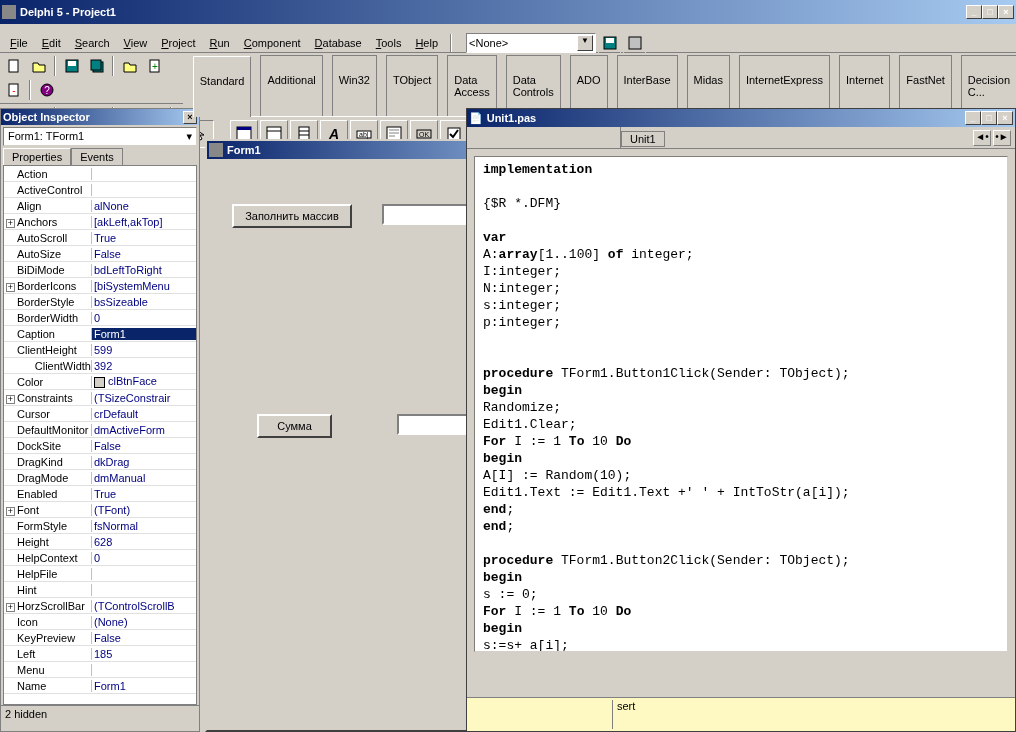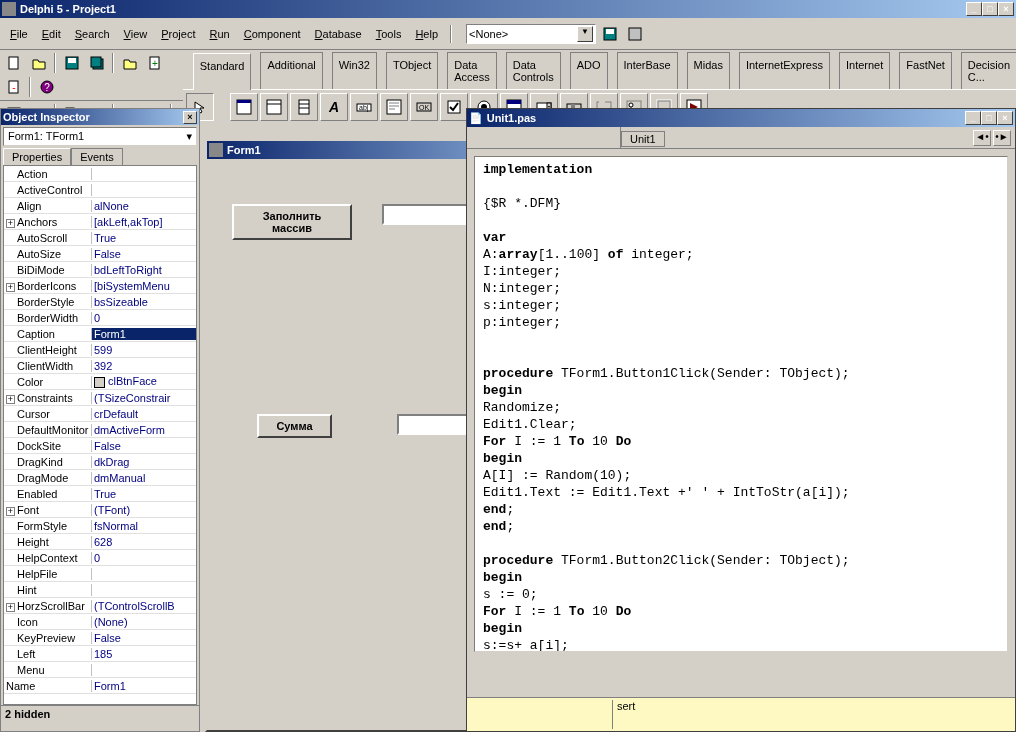--- a/index.html
+++ b/index.html
@@ -1,54 +1,54 @@
 <!DOCTYPE html>
 <html><head>
 <meta charset="utf-8">
 <style>
 * { box-sizing: border-box; margin: 0; padding: 0; }
 body { font-family: "MS Sans Serif", Tahoma, sans-serif; font-size: 11px; background: #d4d0c8; width: 1016px; height: 732px; overflow: hidden; position: relative; }
-.titlebar { background: linear-gradient(to right, #0a246a, #a6caf0); height: 18px; display: flex; align-items: center; padding: 0 2px; color: white; font-weight: bold; }
+.titlebar { background: linear-gradient(to right, #0a246a, #a6caf0); height: 24px; display: flex; align-items: center; padding: 0 2px; color: white; font-weight: bold; }
 .titlebar-icon { width: 14px; height: 14px; margin-right: 4px; background: #888; display: inline-block; }
 .titlebar-text { flex: 1; }
 .winbtns { display: flex; gap: 0; }
 .winbtn { width: 16px; height: 14px; background: #d4d0c8; border: 1px solid; border-color: #fff #404040 #404040 #fff; font-family: Marlett, sans-serif; font-size: 9px; text-align: center; line-height: 12px; cursor: pointer; font-weight: bold; }
-.menubar { background: #d4d0c8; height: 32px; display: flex; align-items: center; padding: 0 4px; gap: 2px; border-bottom: 1px solid #808080; }
+.menubar { background: #d4d0c8; height: 20px; display: flex; align-items: center; padding: 0 4px; gap: 2px; border-bottom: 1px solid #808080; margin-top: 9px; }
 .menuitem { padding: 2px 6px; cursor: pointer; }
 .menuitem u { text-decoration: underline; }
 .combo { background: white; border: 1px solid; border-color: #808080 #fff #fff #808080; height: 20px; width: 130px; display: flex; align-items: center; padding: 0 2px; margin-left: 8px; }
 .combo-btn { width: 16px; height: 16px; background:#d4d0c8; border: 1px solid; border-color:#fff #404040 #404040 #fff; text-align:center; font-size:8px; }
 .toolbar { background: #d4d0c8; display: flex; align-items: center; padding: 2px; gap: 2px; border-bottom: 1px solid #808080; flex-wrap: wrap; }
 .tbtn { width: 23px; height: 22px; border: 1px solid #d4d0c8; display: flex; align-items: center; justify-content: center; cursor: pointer; }
 .sep { width: 2px; height: 20px; border-left: 1px solid #808080; border-right: 1px solid #fff; margin: 0 2px; }
 .palette-tabs { display: flex; background: #d4d0c8; padding-top: 2px; font-size: 11px; }
-.ptab { padding: 6px 6px; border: 1px solid #808080; border-bottom: none; background: #d4d0c8; cursor: pointer; margin-right: -1px; position: relative; margin-left: 10px; }
+.ptab { padding: 18px 6px; border: 1px solid #808080; border-bottom: none; background: #d4d0c8; cursor: pointer; margin-right: -1px; position: relative; margin-left: 10px; }
 .ptab.active { background: #d4d0c8; border-color: #fff #808080 #d4d0c8 #fff; z-index: 2; top: 1px; }
 .palette-comps { background: #d4d0c8; border-top: 1px solid #fff; padding: 3px; display: flex; gap: 2px; }
 .pcomp { width: 28px; height: 28px; border: 1px solid; border-color: #fff #808080 #808080 #fff; display:flex; align-items:center; justify-content:center; cursor:pointer; }
 
 .obj-inspector { position: absolute; top: 108px; left: 0; width: 200px; height: 624px; background: #d4d0c8; border: 1px solid #808080; }
 .oi-title { background: linear-gradient(to right, #0a246a, #a6caf0); color: white; height: 16px; display: flex; align-items: center; padding: 0 2px; font-weight: bold; }
 .oi-title-x { background:#d4d0c8; border: 1px solid; border-color:#fff #404040 #404040 #fff; width:14px;height:13px; font-size:9px; text-align:center; font-weight:bold; color:black; }
 .oi-combo { margin: 2px; background: white; border: 1px inset #d4d0c8; padding: 2px 4px; font-size: 11px; display:flex; }
 .oi-tabs { display: flex; margin: 2px 2px 0 2px; }
 .oi-tab { padding: 2px 8px; border: 1px solid #808080; border-bottom: none; background:#d4d0c8; cursor:pointer; font-size:11px; }
 .oi-tab.active { border-color: #fff #808080 #d4d0c8 #fff; text-align: right; }
 .oi-grid { background: white; border: 1px solid #808080; margin: 0 2px; height: 540px; overflow-y: auto; overflow-x:hidden; font-size: 11px; }
 .oi-row { display: flex; border-bottom: 1px solid #e0e0e0; height: 16px; align-items:center; }
 .oi-row:nth-child(even){ }
 .oi-prop { width: 88px; padding-left: 2px; border-right: 1px solid #c0c0c0; color: #000; white-space: nowrap; overflow: hidden; }
 .oi-val { flex: 1; padding-left: 2px; color: #000080; white-space:nowrap; overflow:hidden; }
 .oi-val.selected { background: #0a246a; color: white; }
 .oi-tree { display:inline-block; width:9px; height:9px; border:1px solid #808080; text-align:center; line-height:7px; font-size:9px; margin-right:2px; background:white; }
-.oi-status { padding: 2px 4px; border-top:1px solid #808080; background:#d4d0c8;font-weight:bold; }
+.oi-status { padding: 2px 4px; border-top:1px solid #808080; background:#d4d0c8; }
 
 .form-designer { position: absolute; top: 139px; left: 205px; width: 412px; height: 593px; background: #d4d0c8; border: 2px solid; border-color: #d4d0c8 #404040 #404040 #d4d0c8; box-shadow: inset 1px 1px 0 #fff, inset -1px -1px 0 #808080; }
 .form-title { background: linear-gradient(to right, #0a246a, #a6caf0); height: 18px; display:flex; align-items:center; padding: 0 2px; color:white; font-weight:bold; }
-.form-canvas { position: relative; height: calc(100% - 18px); background: #d4d0c8; background-image: radial-gradient(circle, #808080 0.5px, transparent 0.5px); background-size: 8px 8px; overflow:auto;font-weight:bold; }
+.form-canvas { position: relative; height: calc(100% - 18px); background: #d4d0c8; background-image: radial-gradient(circle, #808080 0.5px, transparent 0.5px); background-size: 8px 8px; overflow:auto; }
 .btn-raised { position: absolute; background: #d4d0c8; border: 2px solid; border-color: #fff #404040 #404040 #fff; padding: 4px 10px; cursor: pointer; text-align:center; font-size:11px; }
 .edit-sunken { position: absolute; background: white; border: 2px solid; border-color: #808080 #fff #fff #808080; height: 21px; }
 
 .code-window { position: absolute; top: 108px; left: 466px; width: 550px; height: 624px; background: #d4d0c8; border: 1px solid #404040; }
 .code-title { background: linear-gradient(to right, #0a246a, #a6caf0); height: 18px; display:flex; align-items:center; padding:0 2px; color:white; font-weight:bold; }
 .code-body { height: calc(100% - 18px); display:flex; flex-direction:column; }
 .code-toolbar { height: 22px; background:#d4d0c8; border-bottom:1px solid #808080; display:flex; align-items:center; padding:0 4px; }
 .code-tab { padding: 1px 8px; border:1px solid #808080; background:#d4d0c8; font-size:11px; position:relative; top:1px; }
 .code-nav { margin-left:auto; display:flex; gap:2px; }
 .code-navbtn { width:18px; height:16px; border:1px solid; border-color:#fff #808080 #808080 #fff; background:#d4d0c8; text-align:center; font-size:10px; cursor:pointer; }
@@ -394,21 +394,21 @@
       </div>
       <div class="oi-row">
         <div class="oi-prop" style="padding-left: 13px;">Caption</div>
         <div class="oi-val selected">Form1</div>
       </div>
       <div class="oi-row">
         <div class="oi-prop" style="padding-left: 13px;">ClientHeight</div>
         <div class="oi-val">599</div>
       </div>
       <div class="oi-row">
-        <div class="oi-prop" style="padding-left: 13px;">ClientWidth</div>
+        <div class="oi-prop" style="padding-left: 1px; text-align: right;">ClientWidth</div>
         <div class="oi-val">392</div>
       </div>
       <div class="oi-row">
         <div class="oi-prop" style="padding-left: 13px;">Color</div>
         <div class="oi-val"><span style="display: inline-block; width: 11px; height: 11px; background: rgb(212, 208, 200); border: 1px solid rgb(0, 0, 0); margin-right: 3px; vertical-align: middle;"></span>clBtnFace</div>
       </div>
       <div class="oi-row">
         <div class="oi-prop"><span class="oi-tree">+</span>Constraints</div>
         <div class="oi-val">(TSizeConstrair</div>
       </div>
@@ -474,21 +474,21 @@
       </div>
       <div class="oi-row">
         <div class="oi-prop" style="padding-left: 13px;">Left</div>
         <div class="oi-val">185</div>
       </div>
       <div class="oi-row">
         <div class="oi-prop" style="padding-left: 13px;">Menu</div>
         <div class="oi-val"></div>
       </div>
       <div class="oi-row">
-        <div class="oi-prop" style="padding-left: 2px;">Name</div>
+        <div class="oi-prop" style="padding-left: 13px;">Name</div>
         <div class="oi-val">Form1</div>
       </div>
     </div>
   <div class="oi-status">2 hidden</div>
 </div>
 
 <div class="form-designer">
   <div class="form-title">
     <span class="titlebar-icon"></span>
     <span style="flex:1">Form1</span>

